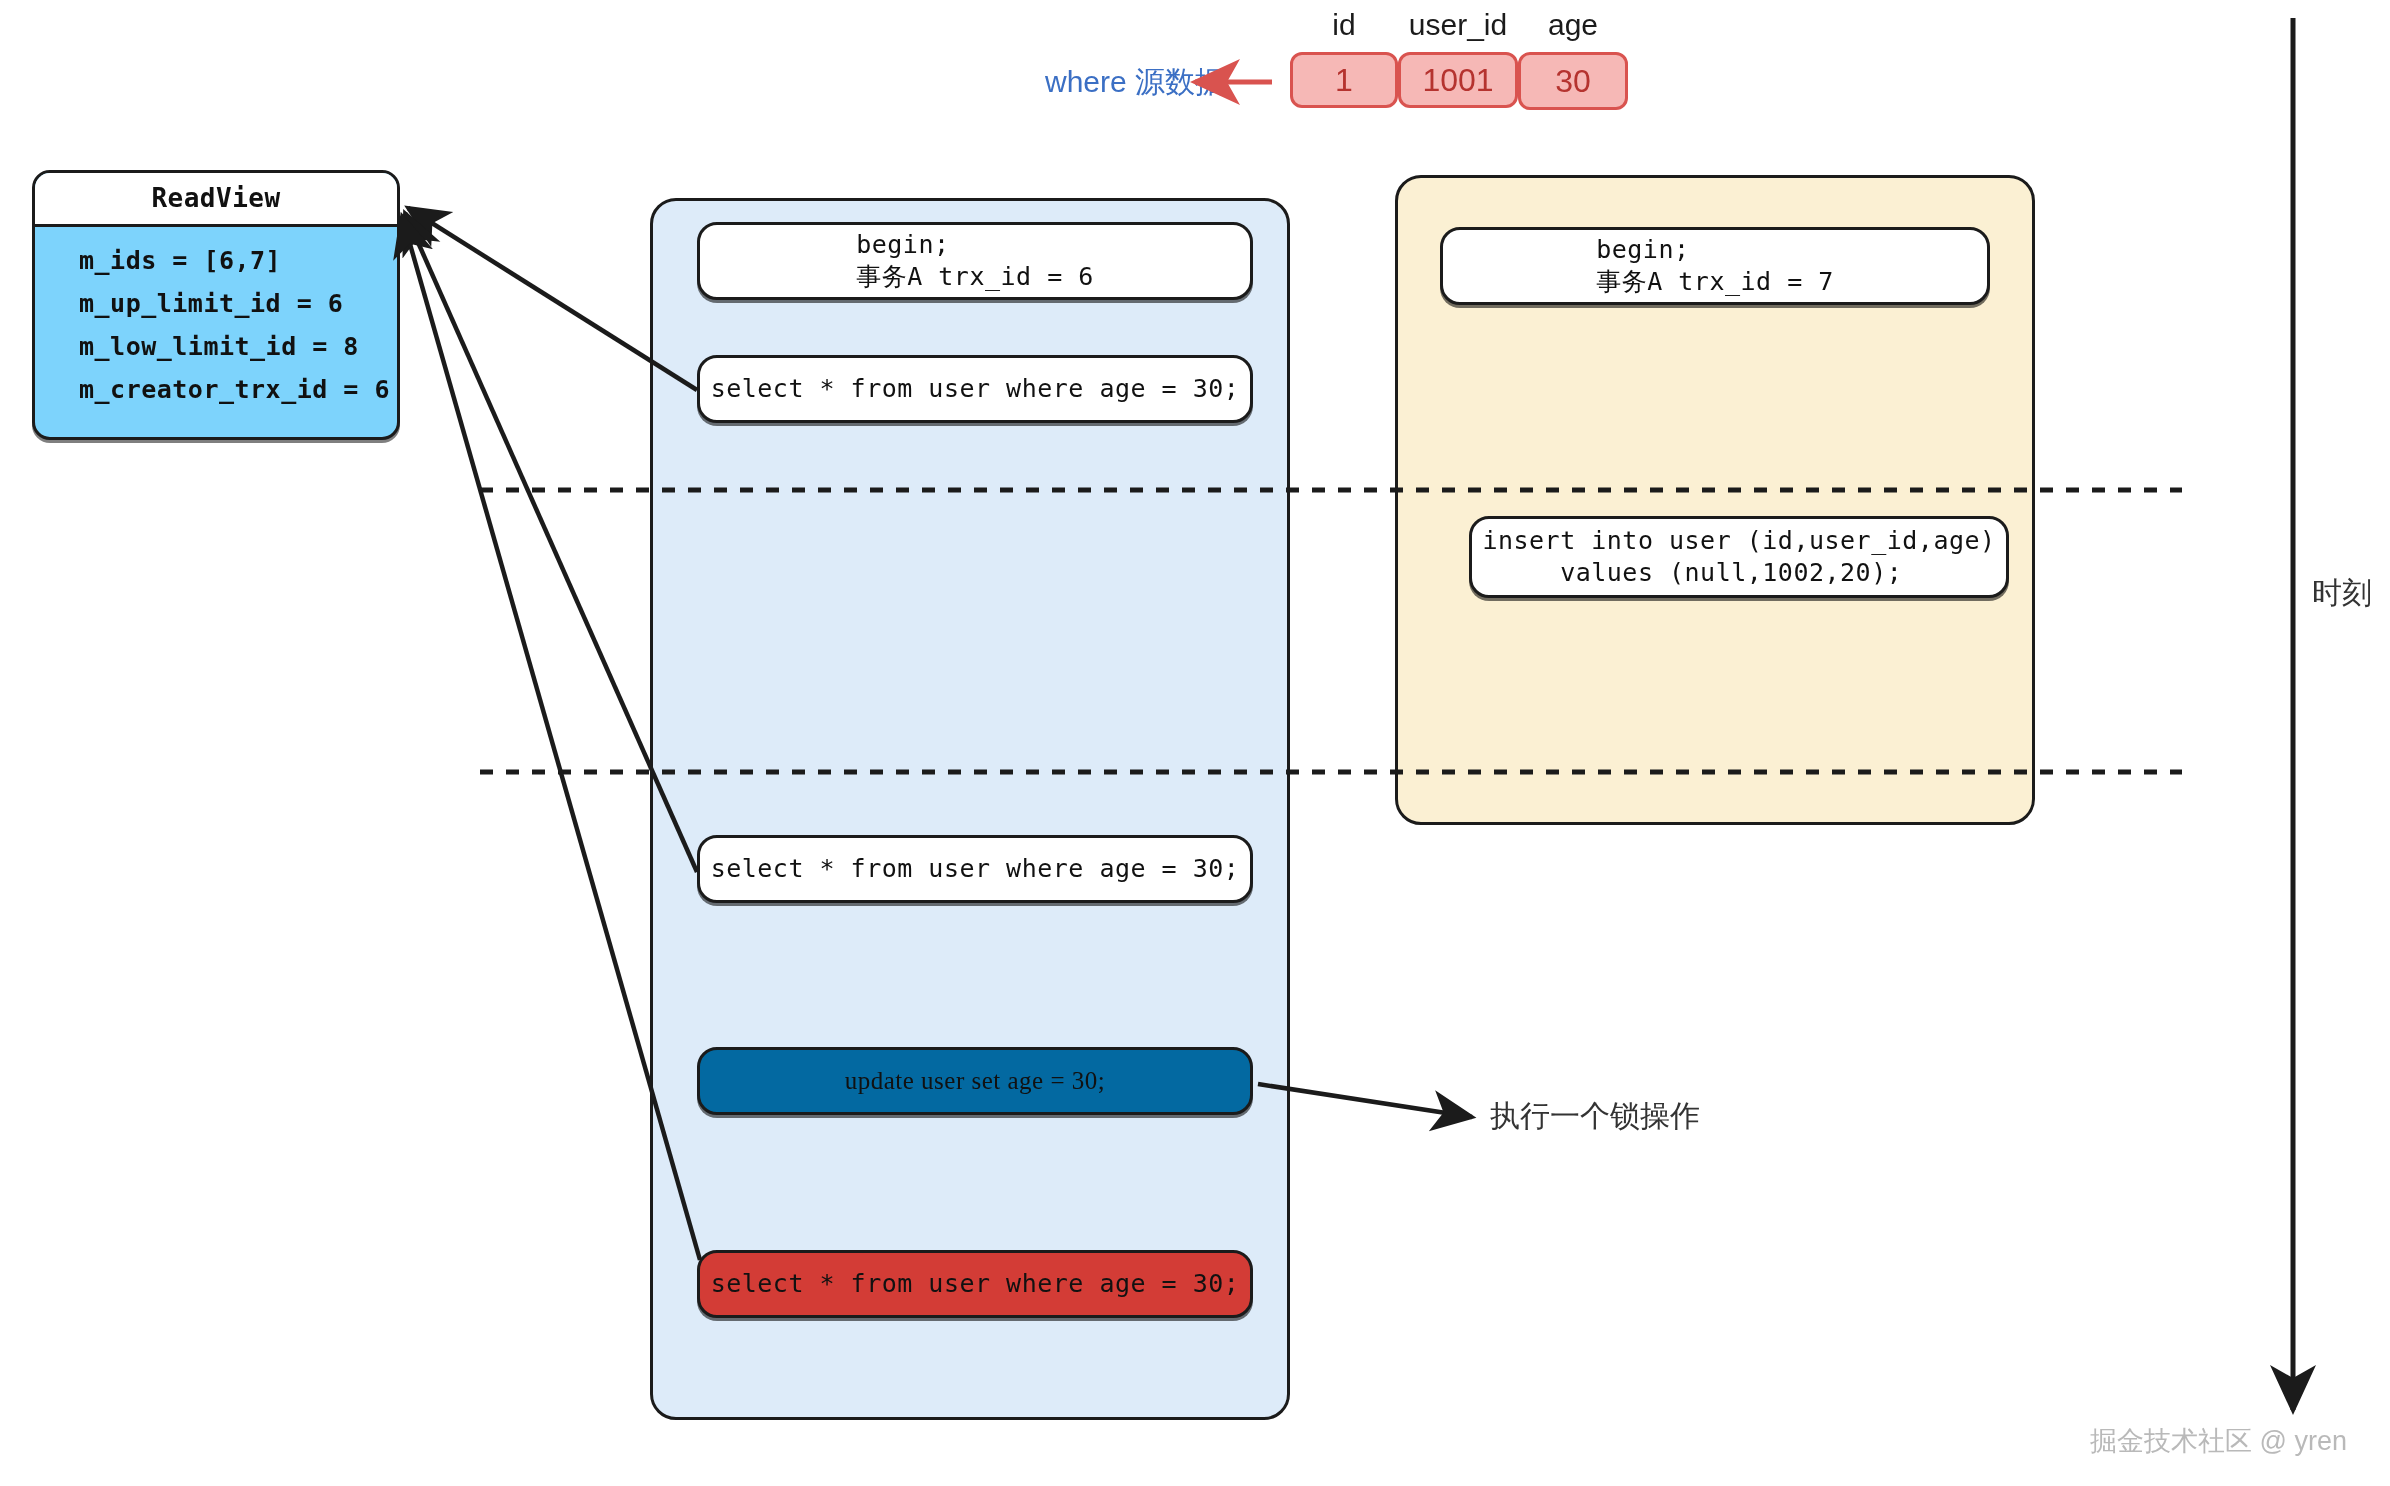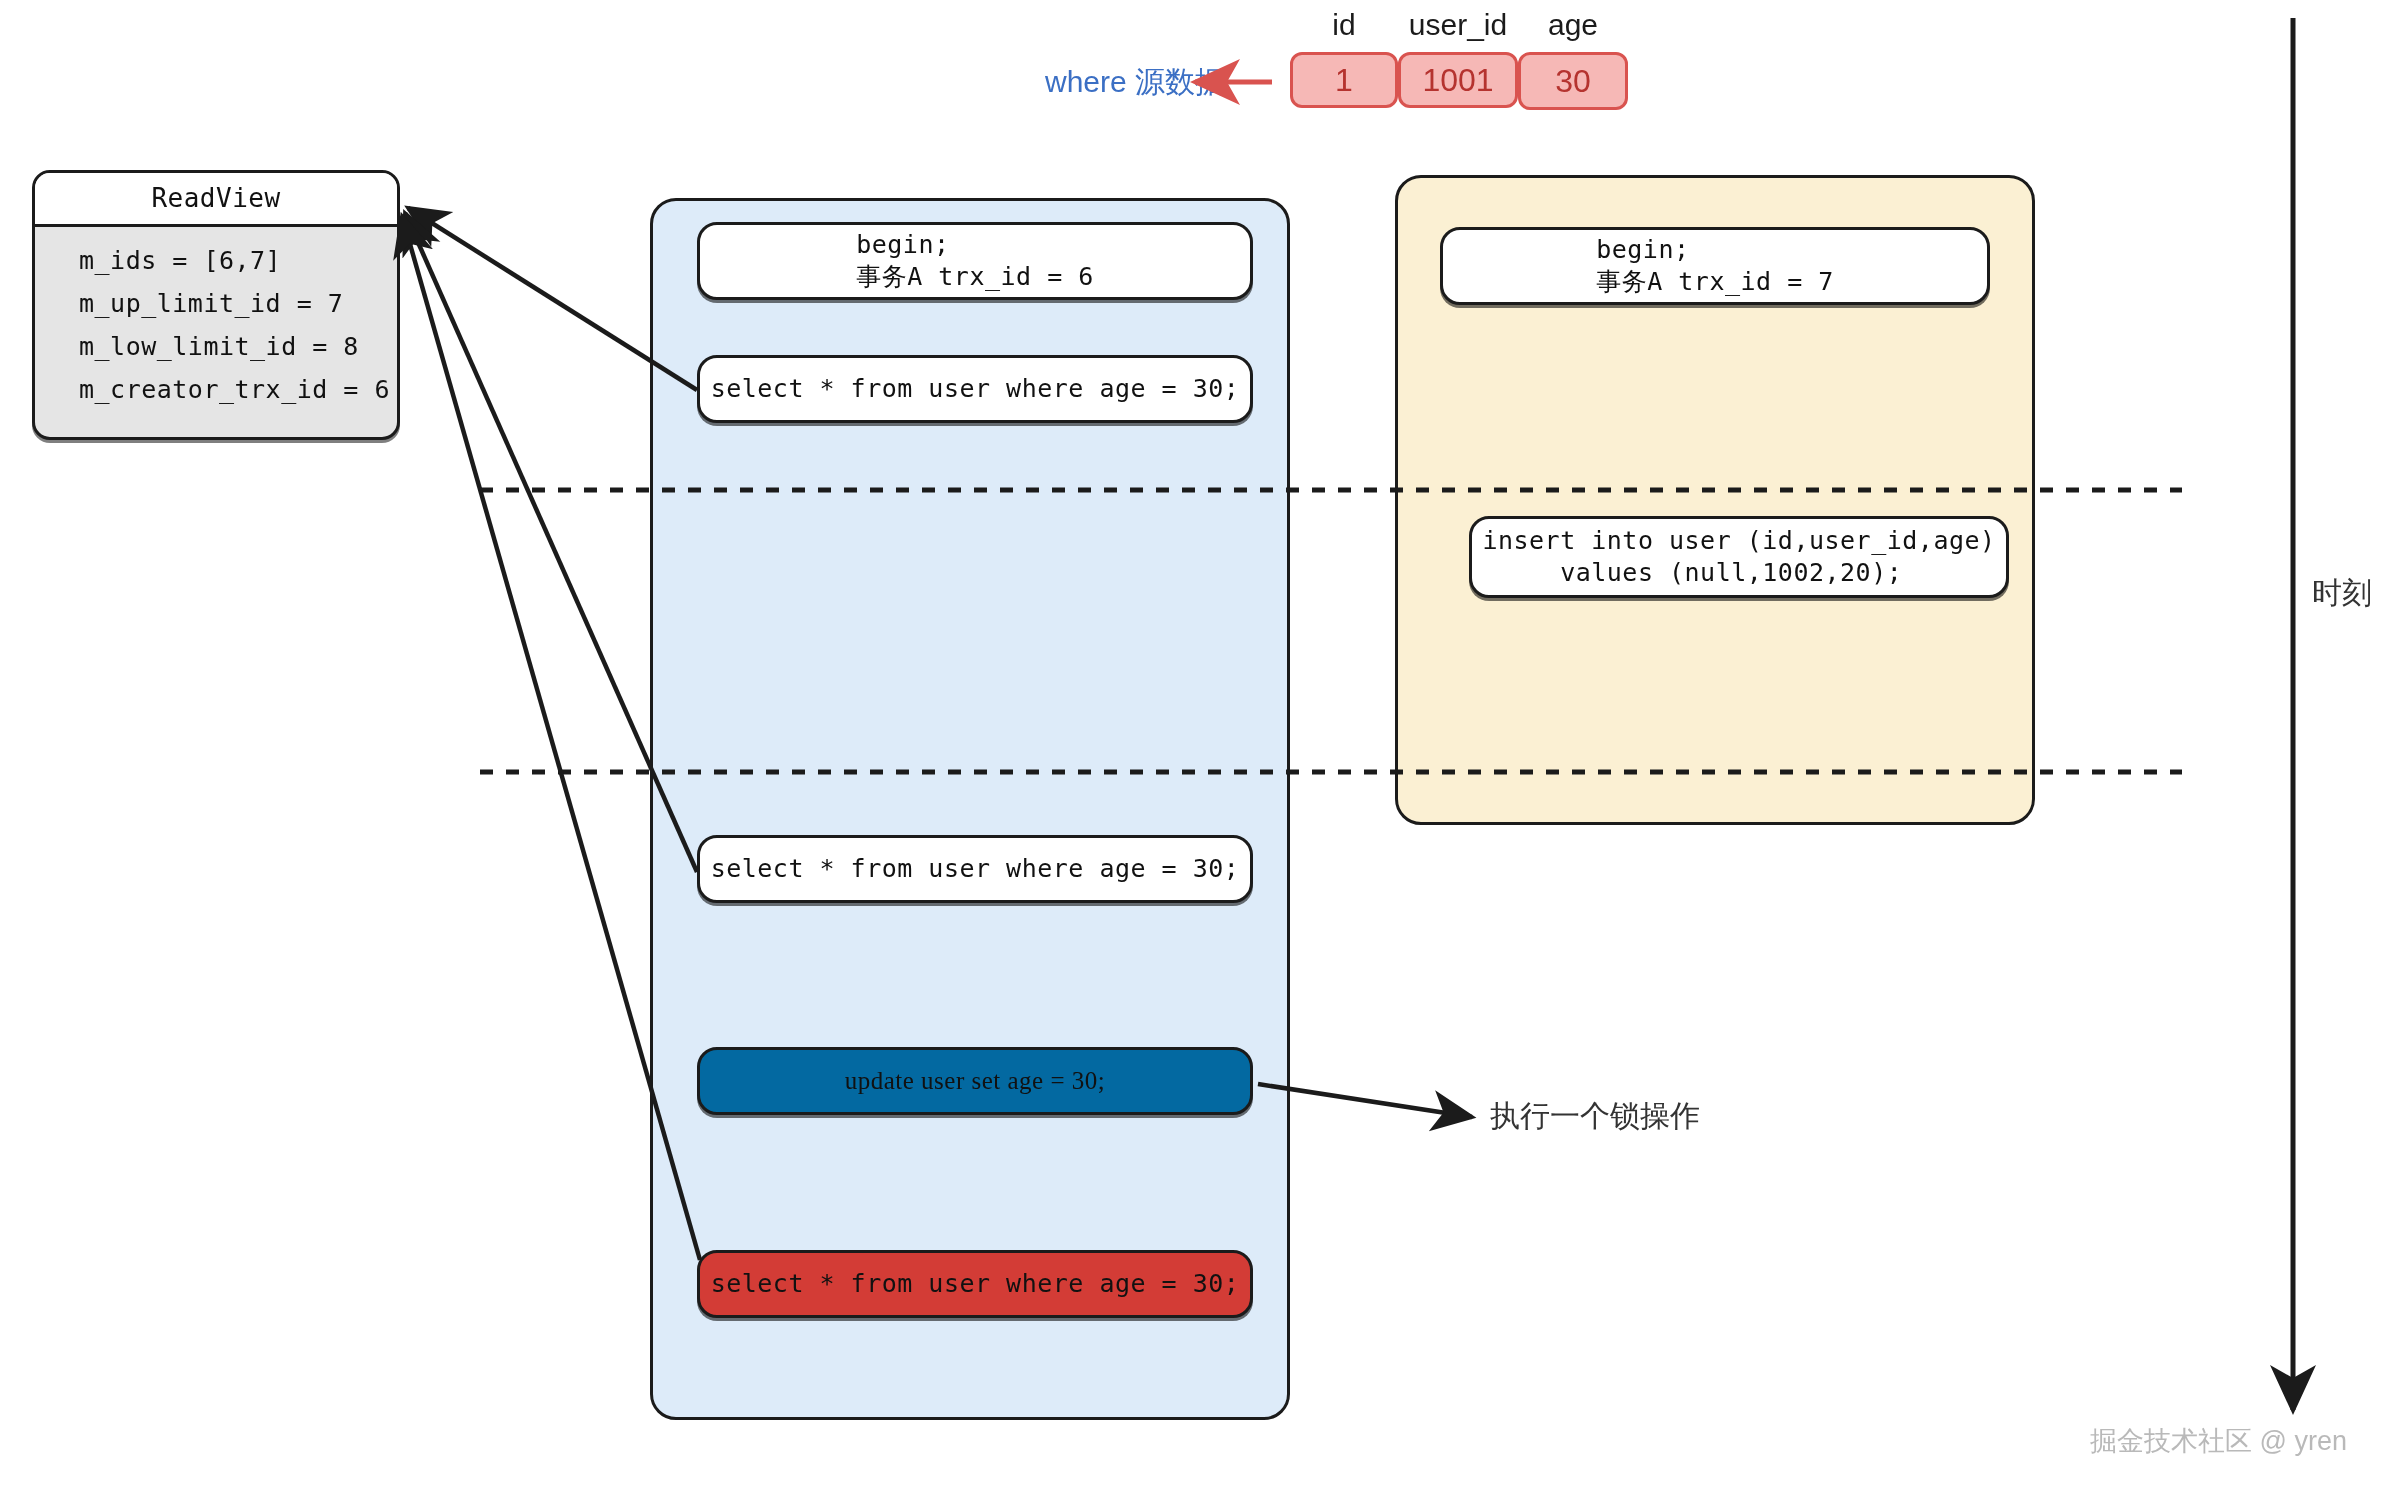--- a/index.html
+++ b/index.html
@@ -38,23 +38,24 @@
     box-shadow:0 3px 0 rgba(0,0,0,.55);
   }
   .card.yellow{background:#0369a1;font-family:Liberation Serif, serif;}
   .card.red{background:#d33c36;color:#111;}
   .card .inner{white-space:pre;}
 
   
   .rv-wrap{
     border:3px solid #1b1b1b;
     border-radius:18px;
-    background:#e5e5e5;
+    background:#7dd3fc;
     overflow:hidden;
     box-shadow:0 3px 0 rgba(0,0,0,.5);
+    font-weight:bold;
   }
   .rv-title{
     background:#fff;
     border-bottom:3px solid #1b1b1b;
     text-align:center;
     font-family:"DejaVu Sans Mono","Liberation Mono",monospace;
     font-size:26px;
     padding:10px 0 11px 0;
     color:#111;
     letter-spacing:0.5px;
@@ -118,21 +119,21 @@
   <div class="abs src-head" style="left:1518px;top:8px;width:110px;">age</div>
 
   <div class="abs src-cell" style="left:1290px;top:52px;width:108px;height:56px;">1</div>
   <div class="abs src-cell" style="left:1398px;top:52px;width:120px;height:56px;">1001</div>
   <div class="abs src-cell" style="left:1518px;top:52px;width:110px;height:58px;">30</div>
 
   <div class="abs rv-wrap" style="left:32px;top:170px;width:368px;height:270px;">
     <div class="rv-title">ReadView</div>
     <div class="rv-body">
       <div class="rv-line">m_ids = [6,7]</div>
-      <div class="rv-line">m_up_limit_id = 7</div>
+      <div class="rv-line">m_up_limit_id = 6</div>
       <div class="rv-line">m_low_limit_id = 8</div>
       <div class="rv-line">m_creator_trx_id = 6</div>
     </div>
   </div>
 
   <div class="abs col col-blue" style="left:650px;top:198px;width:640px;height:1222px;"></div>
 
   <div class="abs card" style="left:697px;top:222px;width:556px;height:78px;">
     <span class="inner">begin;
 事务A trx_id = 6</span>

